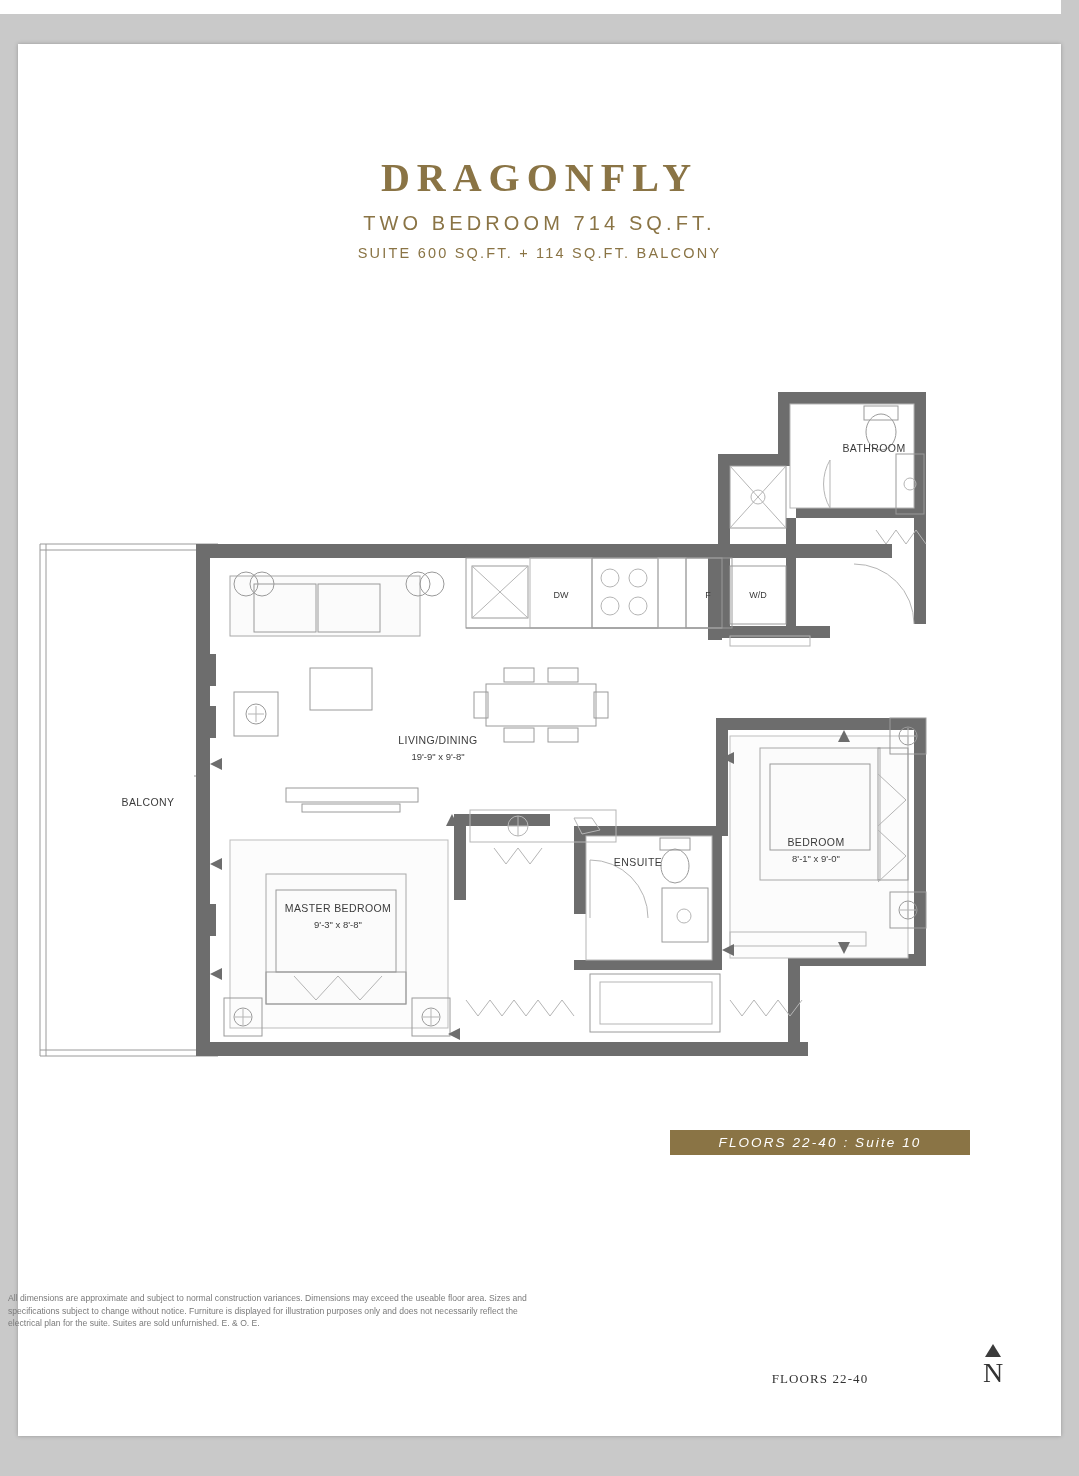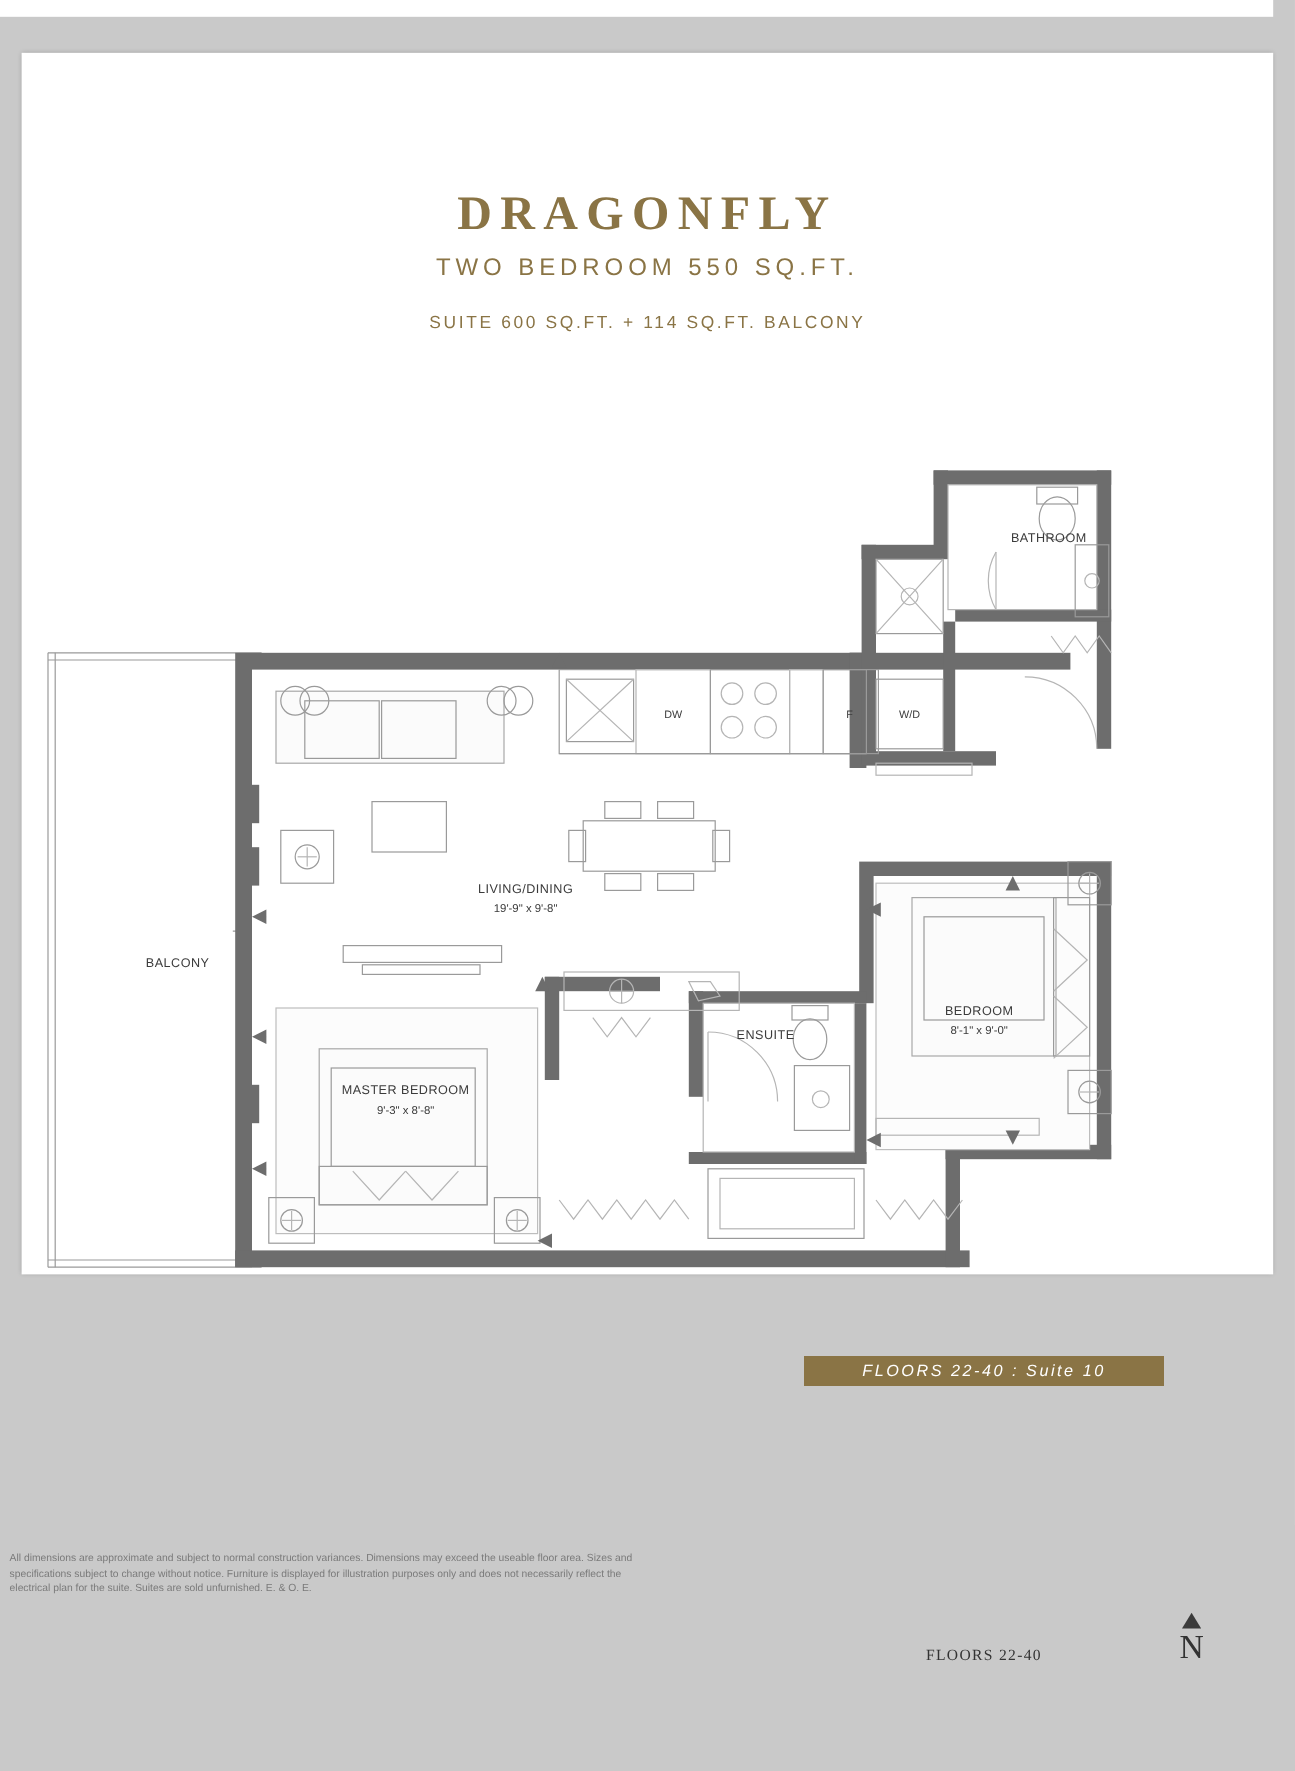--- a/index.html
+++ b/index.html
@@ -12,21 +12,21 @@
     height: 1476px;
     position: relative;
     font-family: "Liberation Sans", sans-serif;
     overflow: hidden;
   }
   #page {
     position: absolute;
     left: 18px;
     top: 44px;
     width: 1043px;
-    height: 1018px;
+    height: 1392px;
     background: #ffffff;
     box-shadow: 0 0 4px rgba(0,0,0,0.25);
   }
   .topstrip {
     position: absolute;
     left: 0; top: 0;
     width: 1061px;
     height: 14px;
     background: #ffffff;
   }
@@ -45,21 +45,21 @@
     color: #8a7445;
     font-weight: bold;
   }
   #subtitle-1 {
     margin-top: 11px;
     font-size: 20px;
     letter-spacing: 4.1px;
     color: #8a7445;
   }
   #subtitle-2 {
-    margin-top: 26px;
+    margin-top: 10px;
     font-size: 14.5px;
     letter-spacing: 2.2px;
     color: #8a7445;
   }
   
   #floorplan {
     position: absolute;
     left: 0;
     top: 300px;
     width: 1043px;
@@ -150,21 +150,21 @@
 </style>
 </head>
 <body>
 
 <div class="topstrip"></div>
 
 <div id="page">
 
   <div id="title-block">
     <div id="brand-title">DRAGONFLY</div>
-    <div id="subtitle-1">TWO BEDROOM 550 SQ.FT.</div>
+    <div id="subtitle-1">TWO BEDROOM 714 SQ.FT.</div>
     <div id="subtitle-2">SUITE 600 SQ.FT. + 114 SQ.FT. BALCONY</div>
   </div>
 
   <div id="floorplan">
   <svg width="1043" height="760" viewBox="0 0 1043 760" xmlns="http://www.w3.org/2000/svg">
 
     <g>
       <line x1="22" y1="200" x2="22" y2="712" class="thin"></line>
       <line x1="28" y1="200" x2="28" y2="712" class="thin"></line>
       <line x1="22" y1="200" x2="200" y2="200" class="thin"></line>

